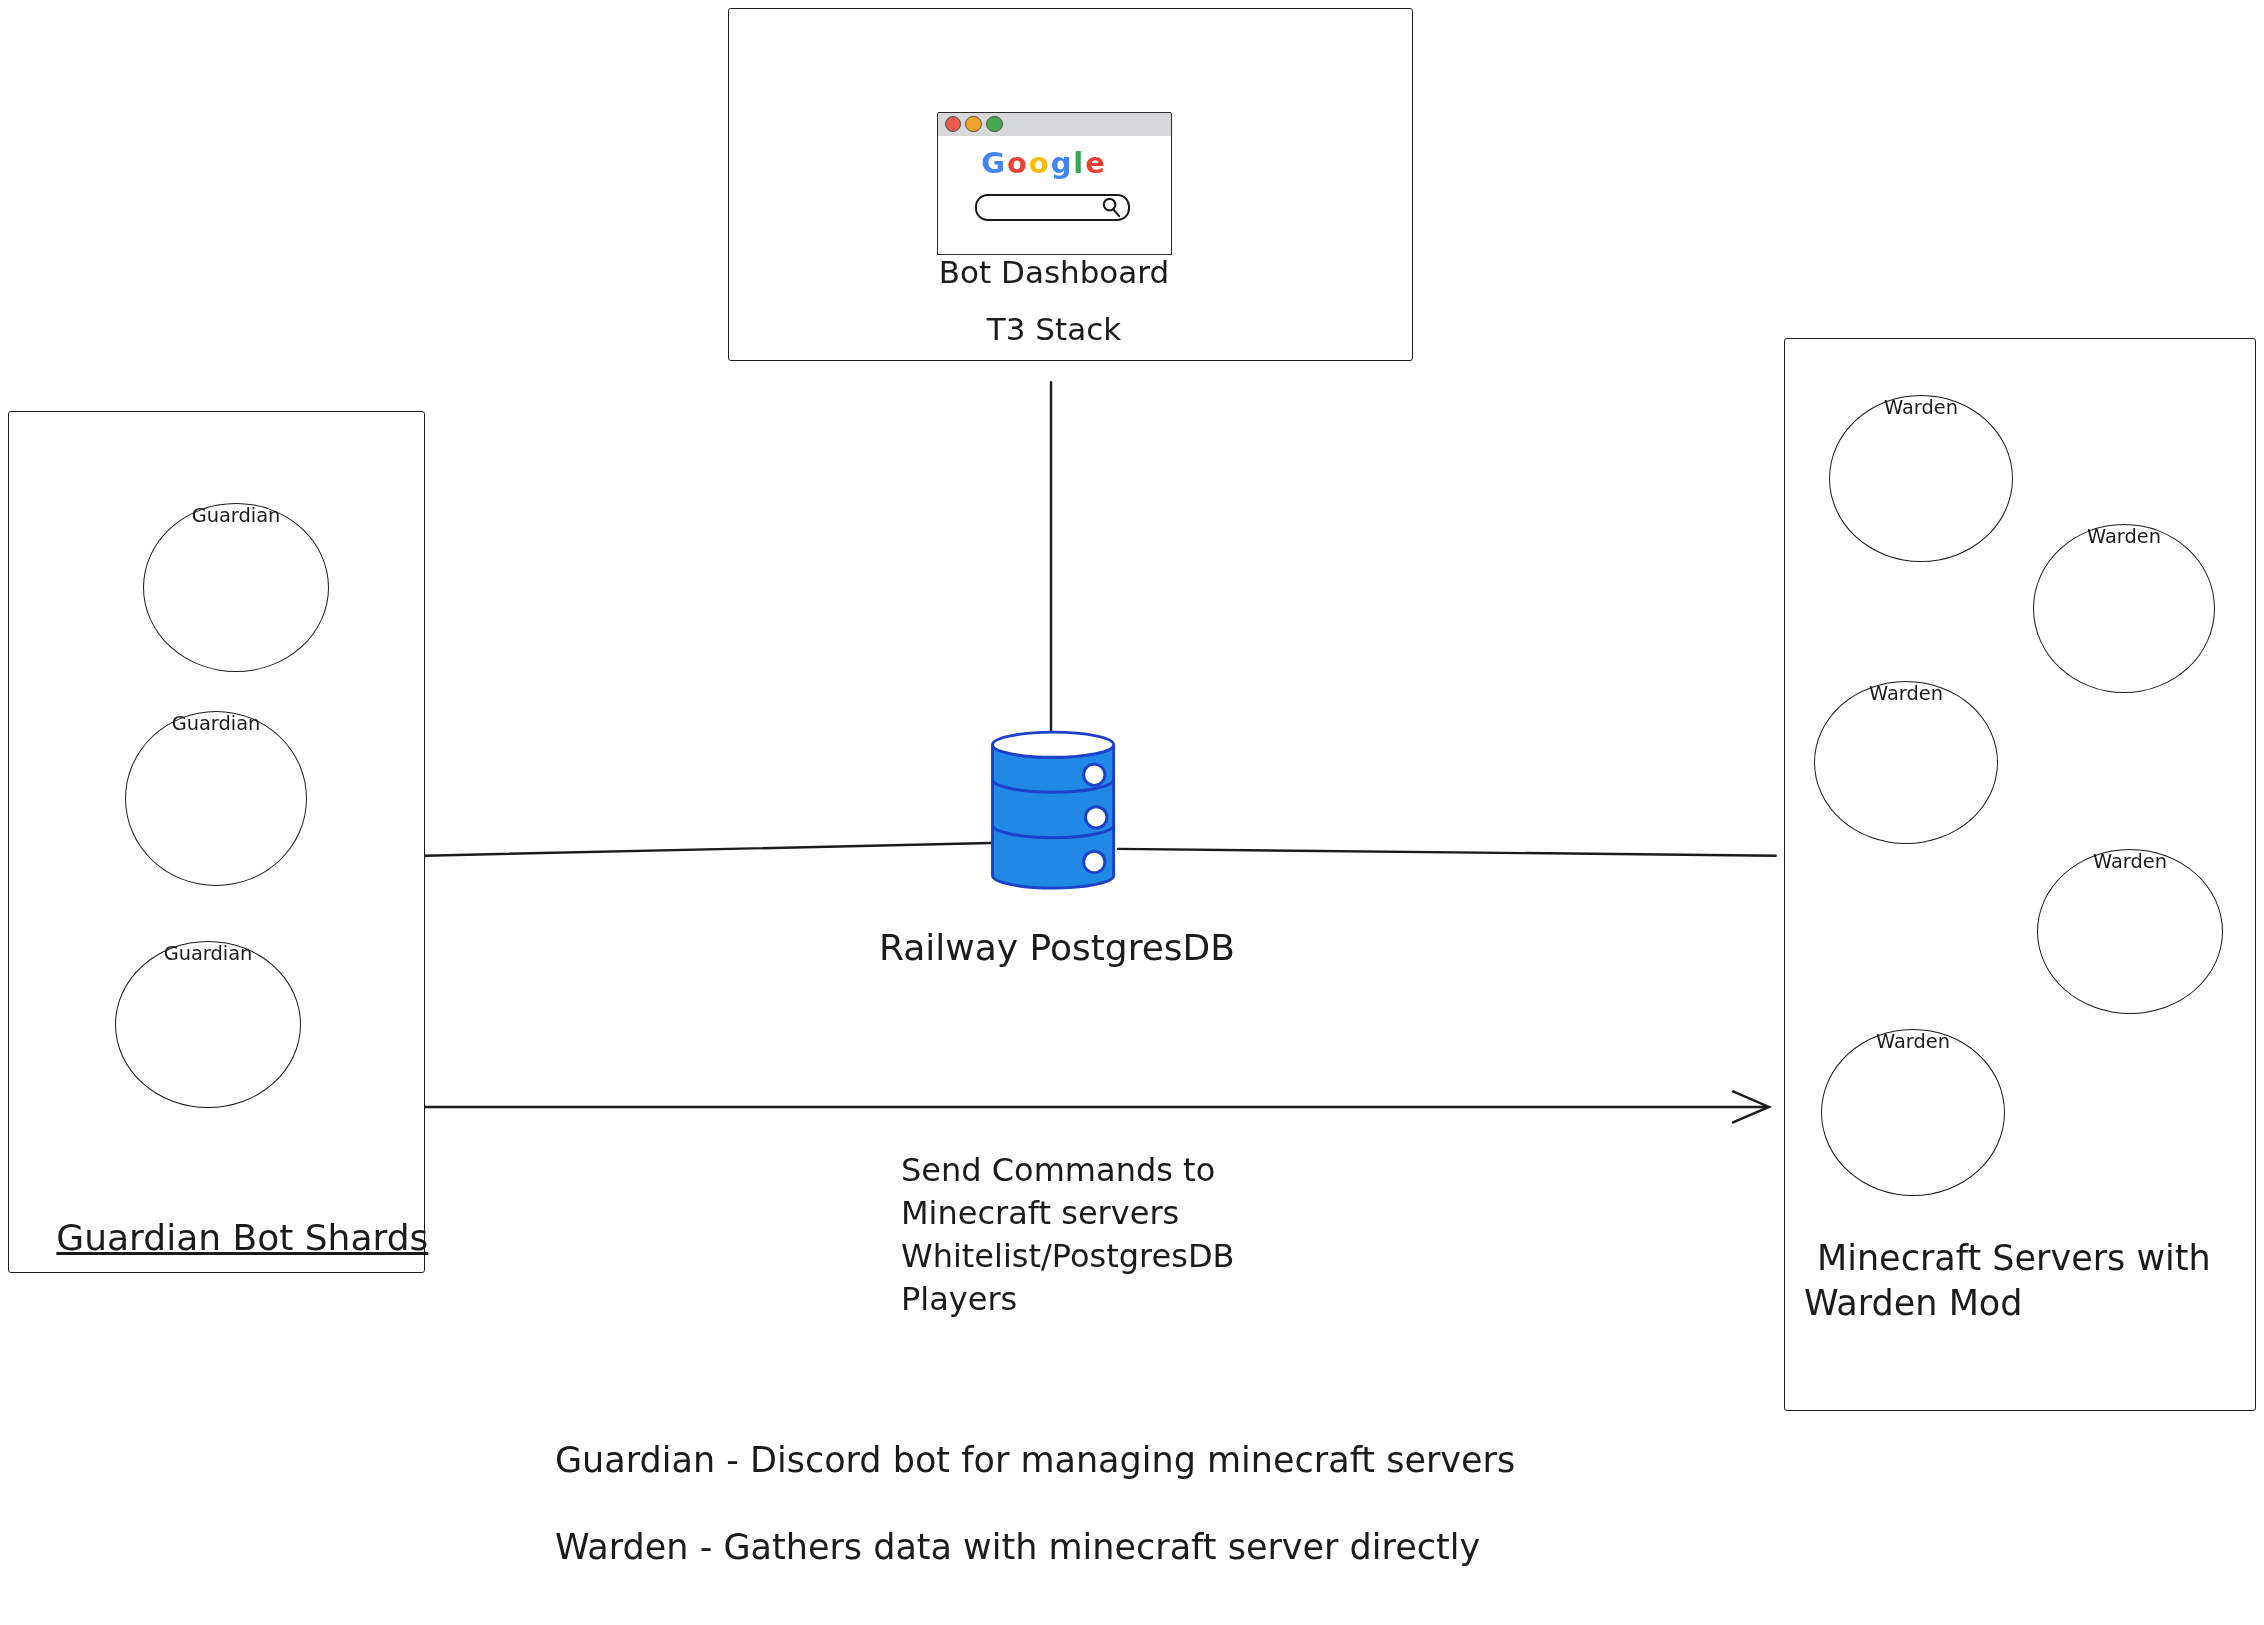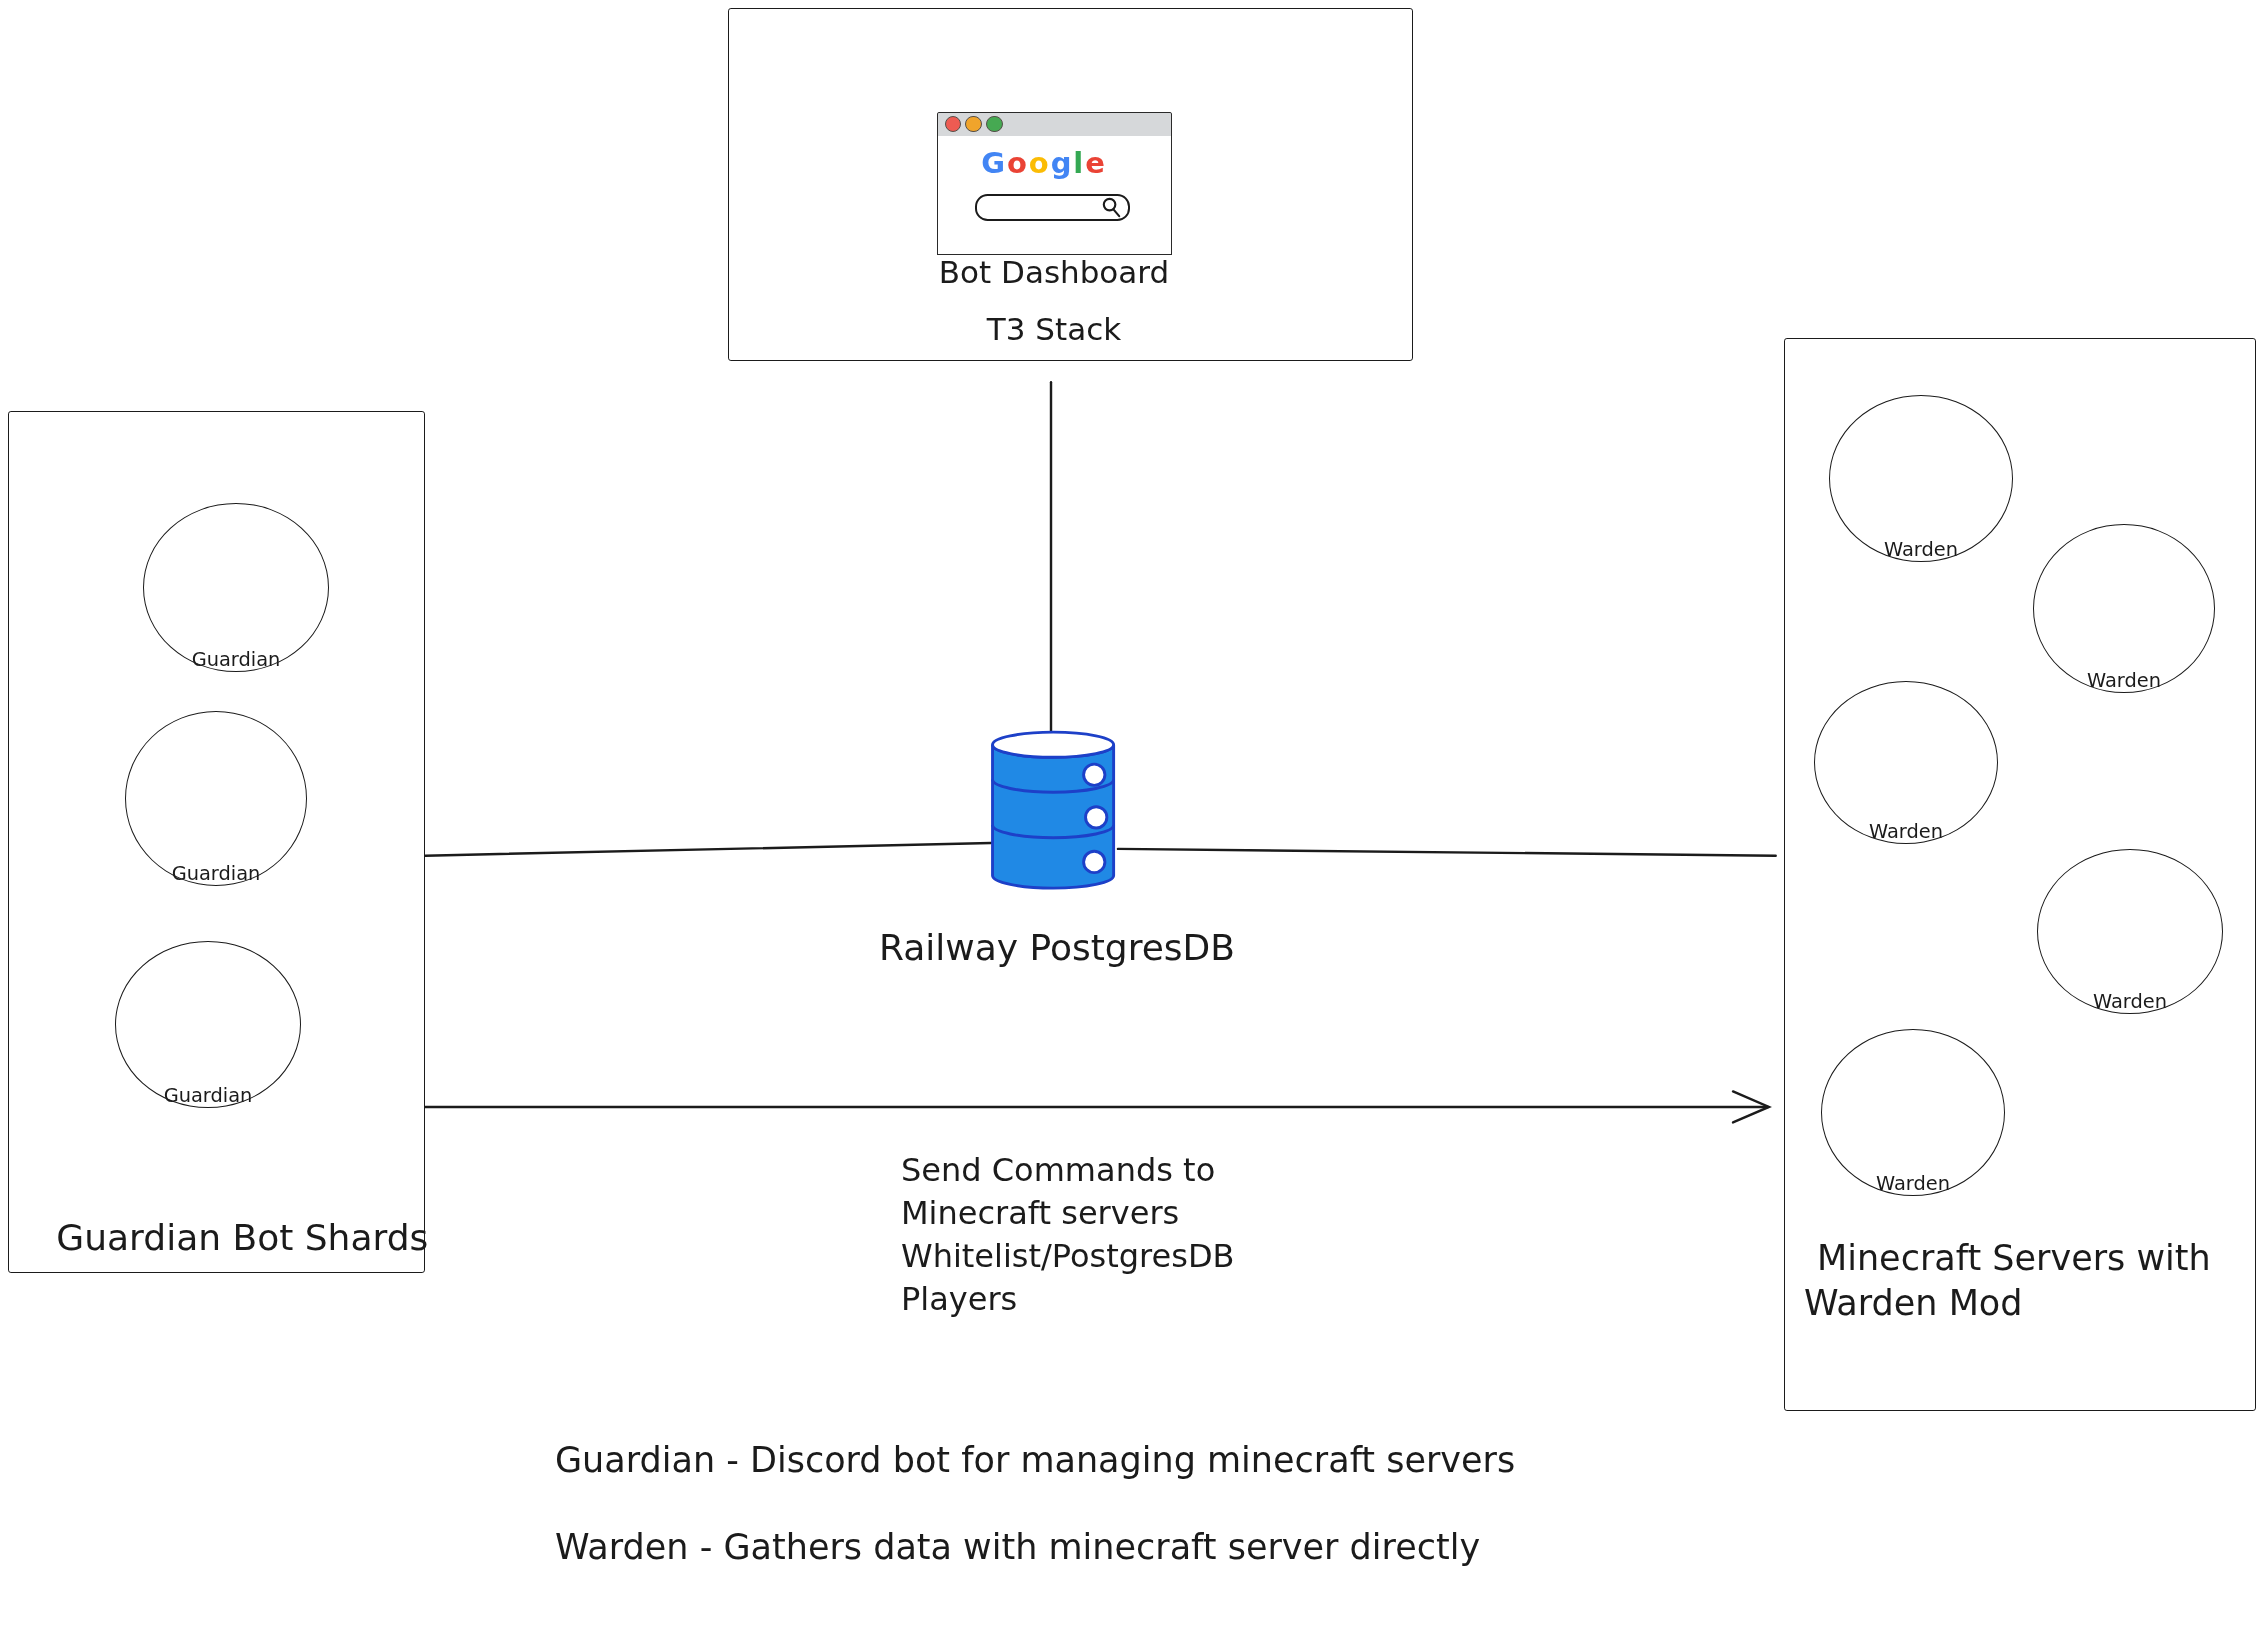--- a/index.html
+++ b/index.html
@@ -6,21 +6,21 @@
   body{
     width:2265px;height:1625px;position:relative;overflow:hidden;
     font-family:"DejaVu Sans","Liberation Sans",sans-serif;color:#1b1b1b;
   }
   .abs{position:absolute;}
   .box{
     position:absolute;border:1.9px solid #1b1b1b;border-radius:2.9px;background:transparent;
   }
   .circle{
     position:absolute;border:1.9px solid #1b1b1b;border-radius:50%;background:#ffffff;
-    display:flex;align-items:flex-end;justify-content:center;
+    display:flex;align-items:flex-start;justify-content:center;
   }
   .circle-label{font-size:19.4px;white-space:nowrap;}
   .box-title{font-size:36px;white-space:nowrap;}
   .center-text{text-align:center;}
   .nowrap{white-space:nowrap;}
   
   .titlebar{
     position:absolute;left:937px;top:112px;width:233px;height:24px;
     background:#d6d8da;border:1.9px solid #2a2a2a;border-radius:1.9px 1.9px 0 0;
   }
@@ -83,21 +83,21 @@
 <div class="circle" style="left:143px;top:503px;width:184px;height:167px;">
   <span class="circle-label">Guardian</span>
 </div>
 <div class="circle" style="left:125px;top:711px;width:180px;height:173px;">
   <span class="circle-label">Guardian</span>
 </div>
 <div class="circle" style="left:115px;top:941px;width:184px;height:165px;">
   <span class="circle-label">Guardian</span>
 </div>
 
-<div class="abs box-title center-text" style="left:7.8px;top:1217px;width:469px;">Guardian Bot Shards</div>
+<div class="abs box-title center-text" style="left:7.8px;top:1217px;width:469px;text-decoration:underline;">Guardian Bot Shards</div>
 
 <div class="box" style="left:1784px;top:338px;width:470px;height:1071px;"></div>
 
 <div class="circle" style="left:1829px;top:395px;width:182px;height:165px;">
   <span class="circle-label">Warden</span>
 </div>
 <div class="circle" style="left:2033px;top:524px;width:180px;height:167px;">
   <span class="circle-label">Warden</span>
 </div>
 <div class="circle" style="left:1814px;top:681px;width:182px;height:161px;">

